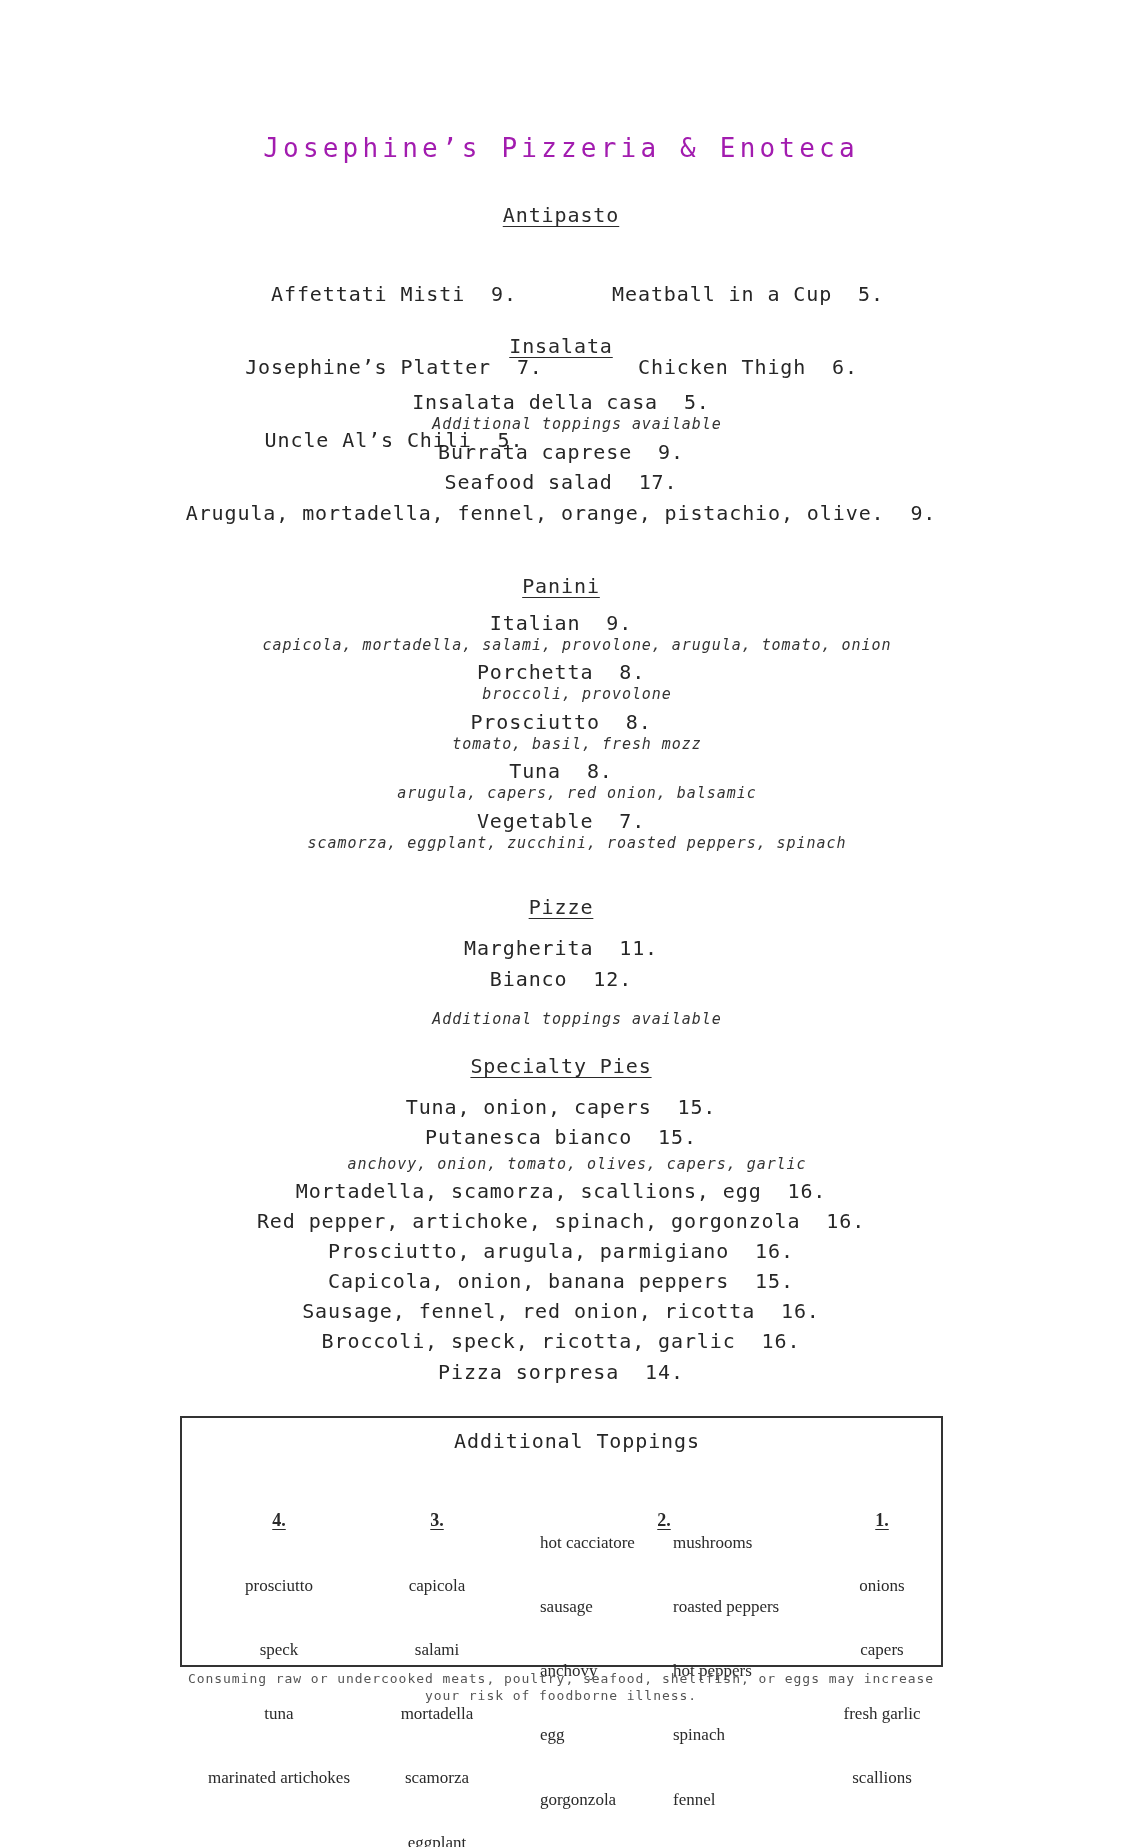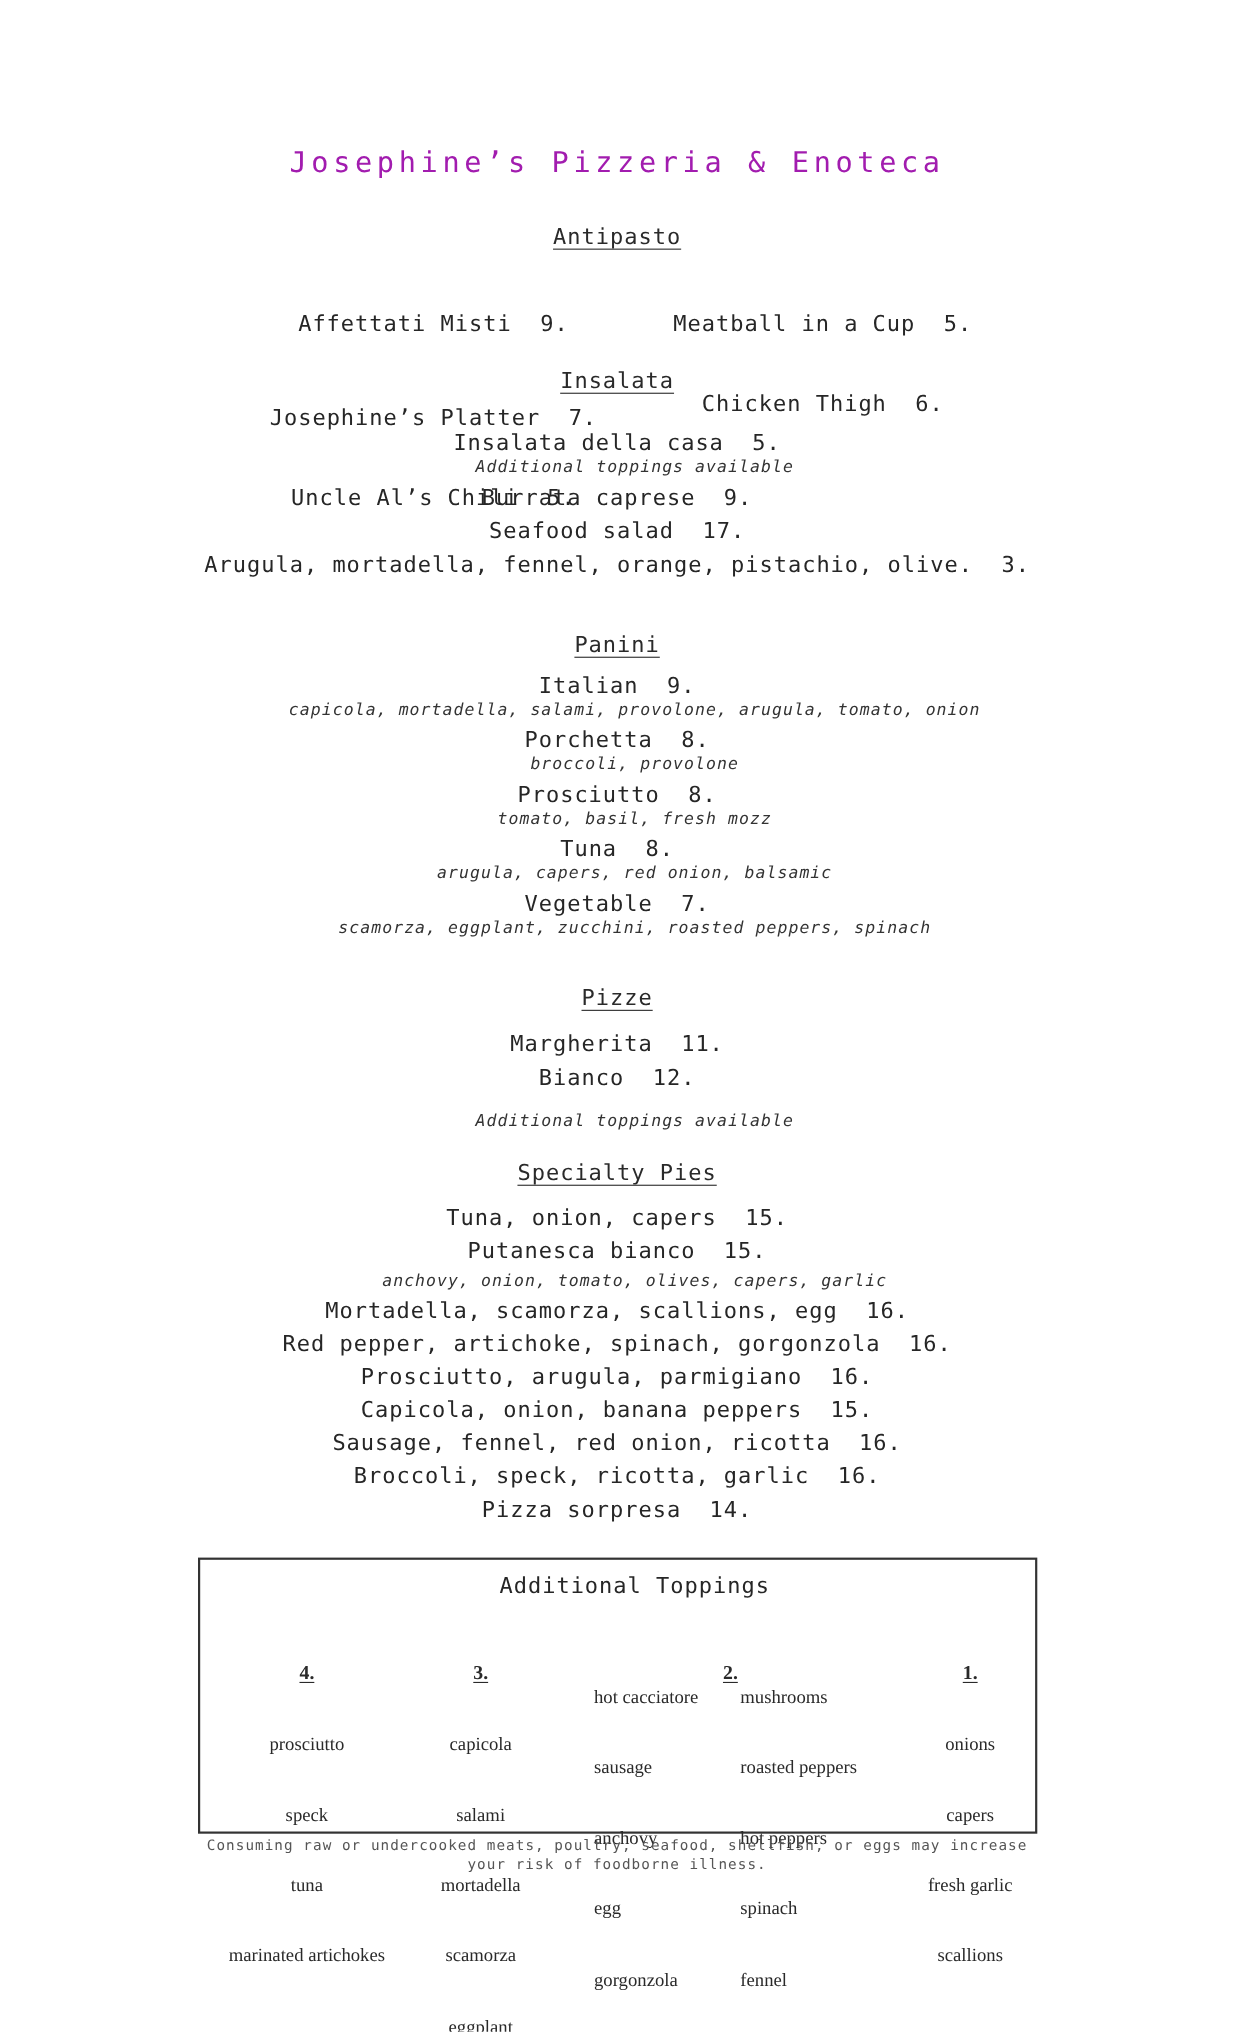--- a/index.html
+++ b/index.html
@@ -21,34 +21,34 @@
   .footer { font-size: 13px; letter-spacing: 0.95px; line-height: 17px; color: #555555; }
 </style>
 </head>
 <body>
 
 <div class="abs mono title" style="top:133px;">Josephine’s Pizzeria &amp; Enoteca</div>
 
 <div class="abs mono heading" style="top:203px;">Antipasto</div>
 <div class="col mono item" style="left:194px; width:400px; top:234px;">
   <div>Affettati Misti  9.</div>
-  <div style="margin-top:13px;">Josephine’s Platter  7.</div>
+  <div style="margin-top:1px;">Josephine’s Platter  7.</div>
   <div style="margin-top:1px;">Uncle Al’s Chili  5.</div>
 </div>
 <div class="col mono item" style="left:548px; width:400px; top:234px;">
   <div>Meatball in a Cup  5.</div>
   <div style="margin-top:1px;">Chicken Thigh  6.</div>
 </div>
 
 <div class="abs mono heading" style="top:334px;">Insalata</div>
 <div class="abs mono item" style="top:390px;">Insalata della casa  5.</div>
 <div class="abs mono desc" style="top:415px;">Additional toppings available</div>
 <div class="abs mono item" style="top:440px;">Burrata caprese  9.</div>
 <div class="abs mono item" style="top:470px;">Seafood salad  17.</div>
-<div class="abs mono item" style="top:501px;">Arugula, mortadella, fennel, orange, pistachio, olive.  3.</div>
+<div class="abs mono item" style="top:501px;">Arugula, mortadella, fennel, orange, pistachio, olive.  9.</div>
 
 <div class="abs mono heading" style="top:574px;">Panini</div>
 <div class="abs mono item" style="top:611px;">Italian  9.</div>
 <div class="abs mono desc" style="top:636px;">capicola, mortadella, salami, provolone, arugula, tomato, onion</div>
 <div class="abs mono item" style="top:660px;">Porchetta  8.</div>
 <div class="abs mono desc" style="top:685px;">broccoli, provolone</div>
 <div class="abs mono item" style="top:710px;">Prosciutto  8.</div>
 <div class="abs mono desc" style="top:735px;">tomato, basil, fresh mozz</div>
 <div class="abs mono item" style="top:759px;">Tuna  8.</div>
 <div class="abs mono desc" style="top:784px;">arugula, capers, red onion, balsamic</div>

